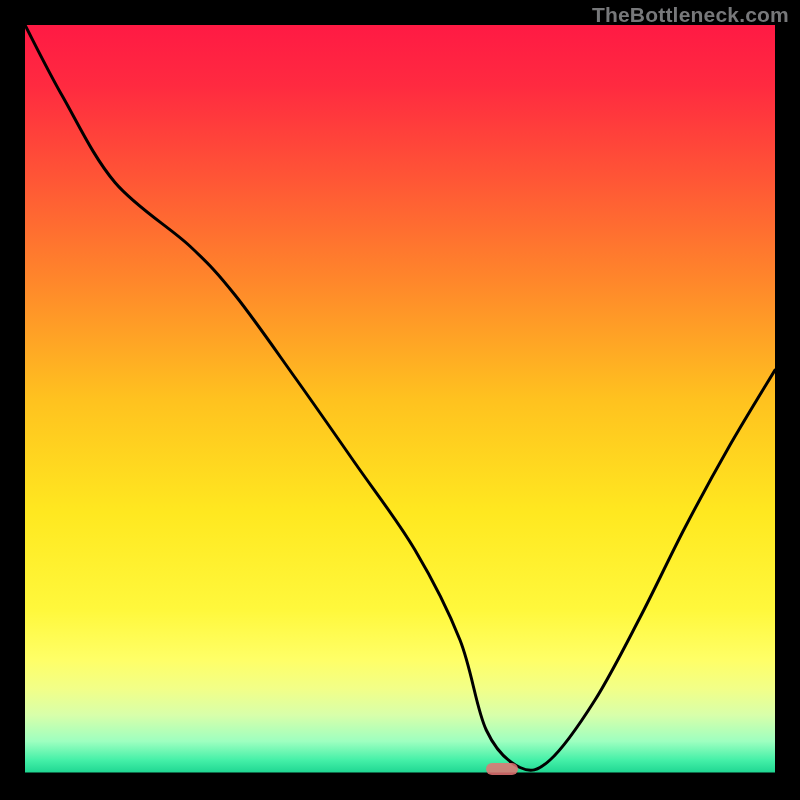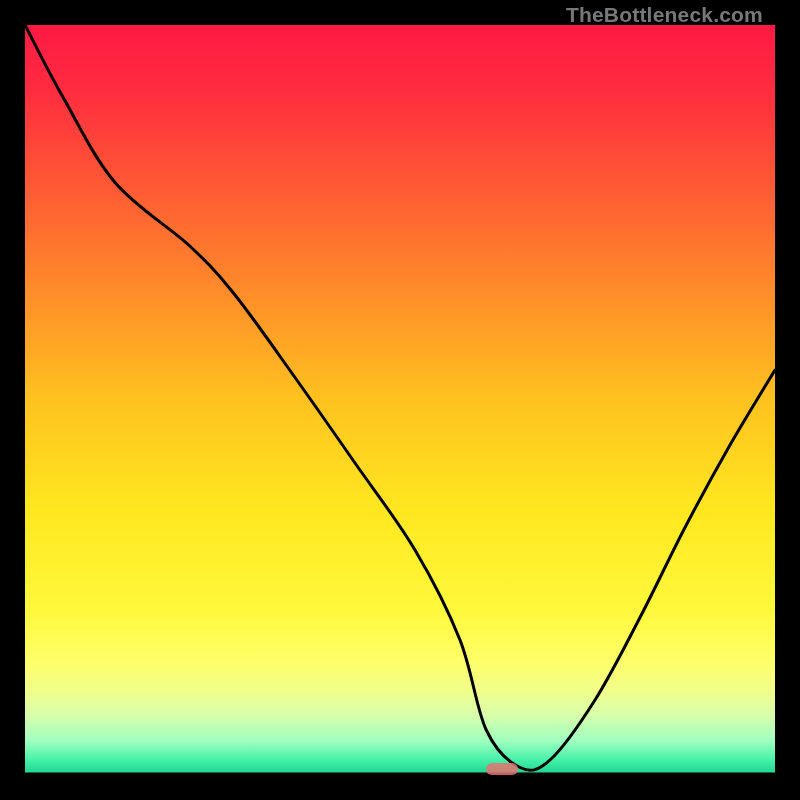--- a/index.html
+++ b/index.html
@@ -29,21 +29,21 @@
   svg.curve {
     position: absolute;
     left: 0;
     top: 0;
     width: 750px;
     height: 750px;
   }
   .watermark {
     position: absolute;
     top: 3px;
-    right: 37px;
+    right: 11px;
     font-family: Arial, Helvetica, sans-serif;
     font-size: 21px;
     font-weight: 600;
     color: #77787a;
     letter-spacing: 0.2px;
   }
   .marker {
     position: absolute;
     width: 32px;
     height: 12px;

